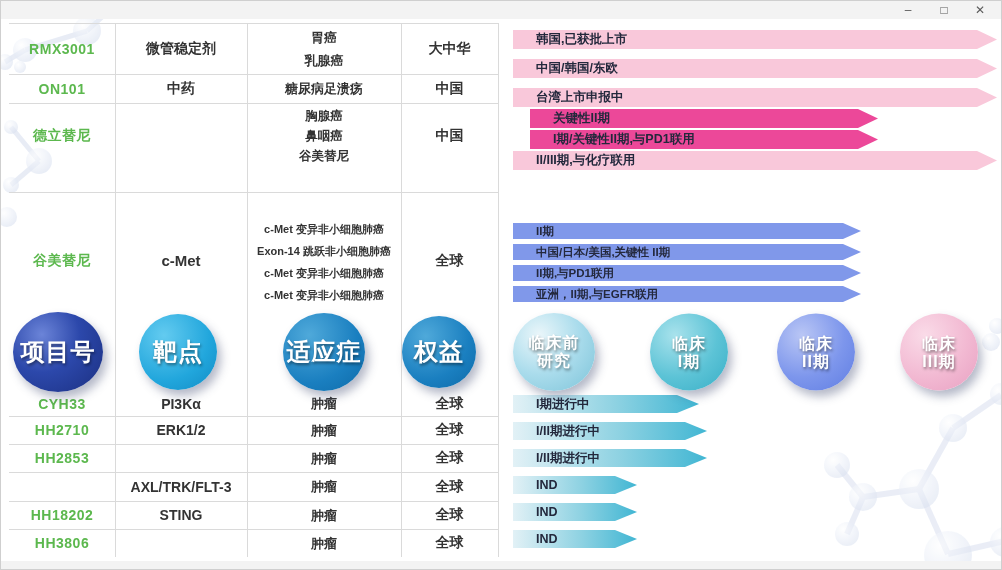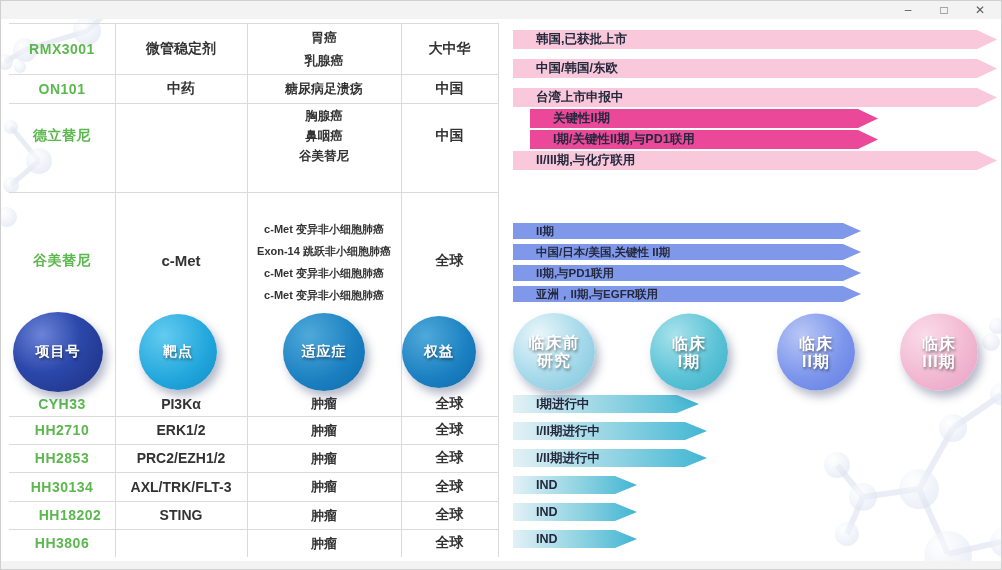--- a/index.html
+++ b/index.html
@@ -18,21 +18,21 @@
   .f13{font-size:13px;line-height:23px;}
   .f12{font-size:12.5px;line-height:20px;}
   .f11{font-size:11px;line-height:22px;}
   .bar{position:absolute;left:512px;display:flex;align-items:center;padding-left:23px;box-sizing:border-box;font-weight:bold;color:#23283c;white-space:nowrap;z-index:2;font-size:12.5px;}
   .bar.pink{background:#f9c8da;clip-path:polygon(0 0,calc(100% - 20px) 0,100% 50%,calc(100% - 20px) 100%,0 100%);}
   .bar.blue{background:#ec4899;clip-path:polygon(0 0,calc(100% - 20px) 0,100% 50%,calc(100% - 20px) 100%,0 100%);margin-left:17px;}
   .bar.peri{background:#8098ea;font-size:11.5px;clip-path:polygon(0 0,calc(100% - 18px) 0,100% 50%,calc(100% - 18px) 100%,0 100%);}
   .bar.teal{background:linear-gradient(90deg,#e2f1f6 0%,#8ed2e2 55%,#41b6d3 100%);clip-path:polygon(0 0,calc(100% - 22px) 0,100% 50%,calc(100% - 22px) 100%,0 100%);}
   .circle{position:absolute;transform:translate(-50%,-50%);border-radius:50%;display:flex;flex-direction:column;align-items:center;justify-content:center;color:#ffffff;font-weight:bold;text-shadow:1px 2px 3px rgba(0,0,0,.45);box-shadow:4px 6px 10px rgba(60,70,110,.38);letter-spacing:1px;z-index:4;text-align:center;}
   .circle .l2{line-height:1.12;font-size:16px;}
-  .one{font-size:14px;}
+  .one{font-size:24px;}
   .c-proj{width:90px;height:80px;background:radial-gradient(circle at 32% 28%,#6b84d8 0%,#2c48ab 45%,#1b2f80 100%);}
   .c-target{width:78px;height:76px;background:radial-gradient(circle at 32% 28%,#63cbf0 0%,#21a6dc 60%,#128bc4 100%);}
   .c-ind{width:82px;height:78px;background:radial-gradient(circle at 32% 28%,#4fa9da 0%,#1a7fc0 60%,#0e6aa8 100%);}
   .c-rights{width:74px;height:72px;background:radial-gradient(circle at 32% 28%,#4fa9da 0%,#1a7fc0 60%,#0e6aa8 100%);text-align:center;}
   .c-pre{width:82px;height:78px;background:radial-gradient(circle at 32% 28%,#eaf6fa 0%,#aadcec 50%,#7cc3d8 100%);}
   .c-p1{width:78px;height:77px;background:radial-gradient(circle at 32% 28%,#a8e2ec 0%,#5cc3d6 55%,#38aec6 100%);}
   .c-p2{width:78px;height:77px;background:radial-gradient(circle at 32% 28%,#b9c6f5 0%,#7d96ec 55%,#5f7de2 100%);}
   .c-p3{width:78px;height:77px;background:radial-gradient(circle at 32% 28%,#fadbe8 0%,#f2b9d2 55%,#e8a0c2 100%);}
 </style>
 </head>
@@ -207,30 +207,28 @@
   <div class="cell f14" style="left:114px;top:390px;width:132px;height:25px">PI3Kα</div>
   <div class="cell f13" style="left:246px;top:390px;width:154px;height:25px">肿瘤</div>
   <div class="cell f14" style="left:400px;top:390px;width:97px;height:25px">全球</div>
 
   <div class="cell proj" style="left:8px;top:415px;width:106px;height:28px">HH2710</div>
   <div class="cell f14" style="left:114px;top:415px;width:132px;height:28px">ERK1/2</div>
   <div class="cell f13" style="left:246px;top:415px;width:154px;height:28px">肿瘤</div>
   <div class="cell f14" style="left:400px;top:415px;width:97px;height:28px">全球</div>
 
   <div class="cell proj" style="left:8px;top:443px;width:106px;height:28px">HH2853</div>
-  <div class="cell f14" style="left:114px;top:443px;width:132px;height:28px">PRC2/EZH1/2</div>
   <div class="cell f13" style="left:246px;top:443px;width:154px;height:28px">肿瘤</div>
   <div class="cell f14" style="left:400px;top:443px;width:97px;height:28px">全球</div>
 
-  <div class="cell proj" style="left:8px;top:471px;width:106px;height:29px">HH30134</div>
   <div class="cell f14" style="left:114px;top:471px;width:132px;height:29px">AXL/TRK/FLT-3</div>
   <div class="cell f13" style="left:246px;top:471px;width:154px;height:29px">肿瘤</div>
   <div class="cell f14" style="left:400px;top:471px;width:97px;height:29px">全球</div>
 
-  <div class="cell proj" style="left:16px;top:500px;width:106px;height:28px">HH18202</div>
+  <div class="cell proj" style="left:8px;top:500px;width:106px;height:28px">HH18202</div>
   <div class="cell f14" style="left:114px;top:500px;width:132px;height:28px">STING</div>
   <div class="cell f13" style="left:246px;top:500px;width:154px;height:28px">肿瘤</div>
   <div class="cell f14" style="left:400px;top:500px;width:97px;height:28px">全球</div>
 
   <div class="cell proj" style="left:8px;top:528px;width:106px;height:28px">HH3806</div>
   <div class="cell f14" style="left:114px;top:528px;width:132px;height:28px"></div>
   <div class="cell f13" style="left:246px;top:528px;width:154px;height:28px">肿瘤</div>
   <div class="cell f14" style="left:400px;top:528px;width:97px;height:28px">全球</div>
 
   <div class="bar teal" style="top:394px;width:186px;height:18px">

